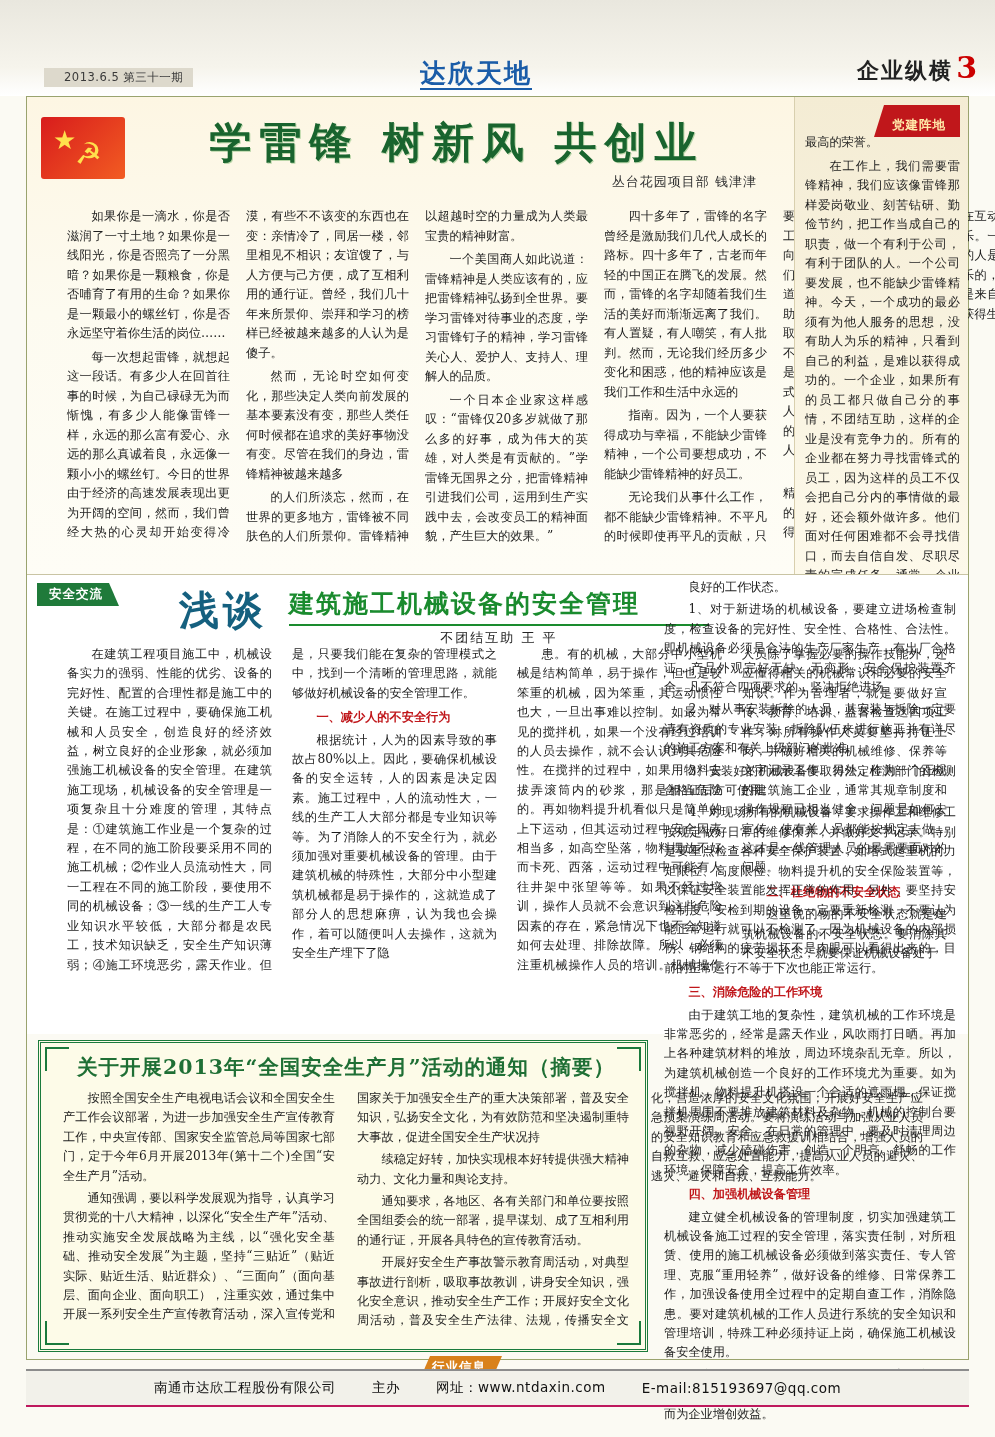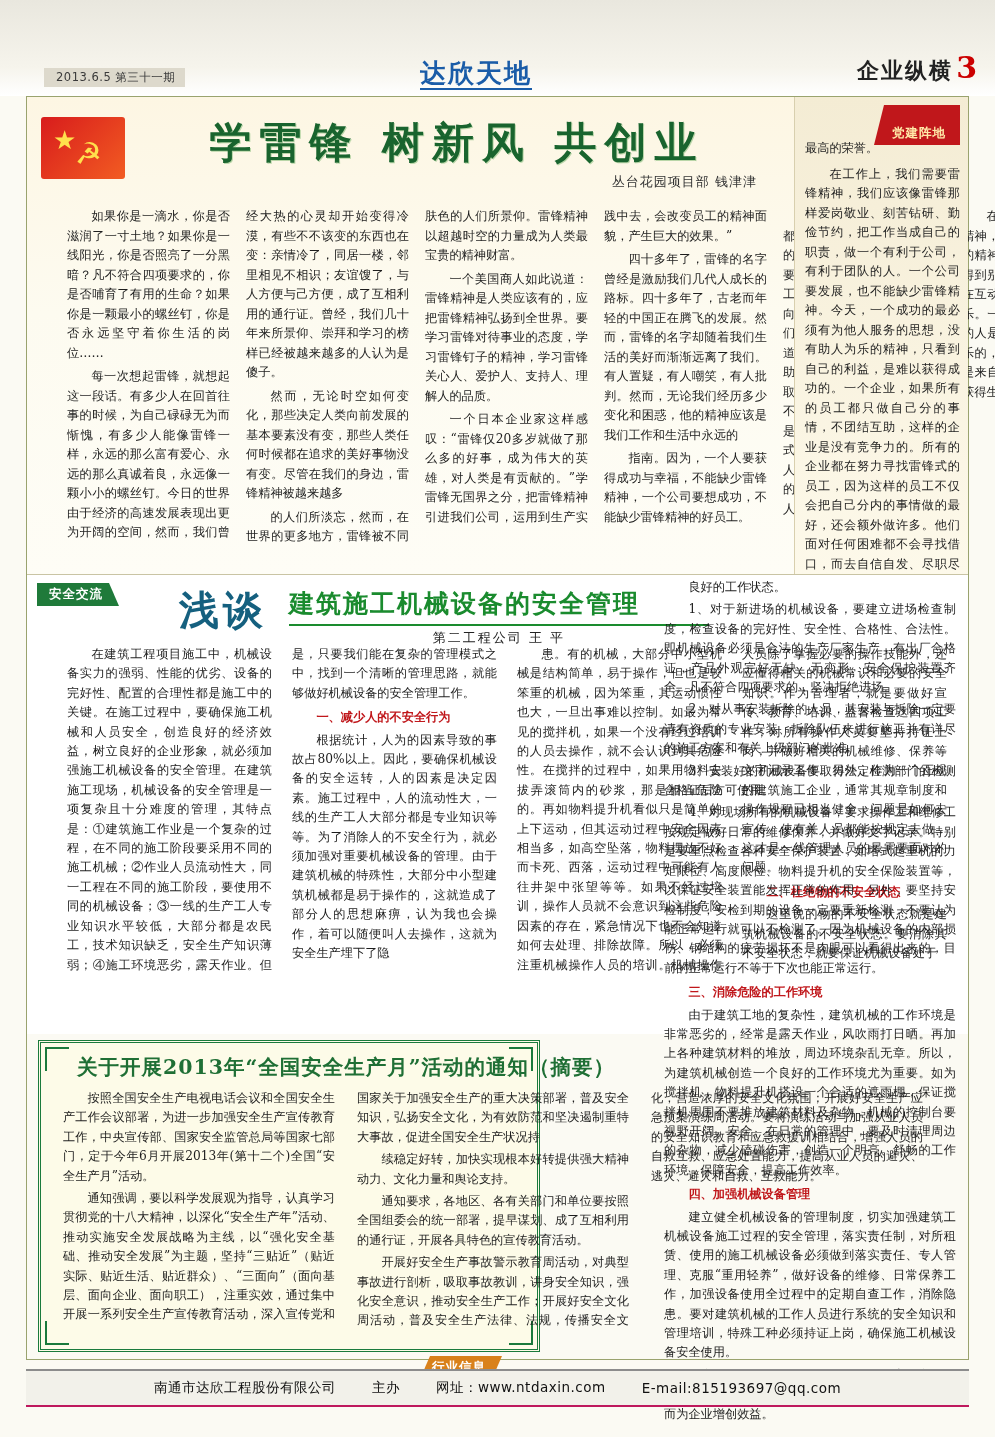--- a/index.html
+++ b/index.html
@@ -27,21 +27,21 @@
     width: 995px;
     height: 96px;
     background: linear-gradient(180deg,#e9e7de 0%, #f6f4ec 70%, #ffffff 100%);
   }
   .mast-date {
     position: absolute;
     left: 44px; top: 68px;
     font-size: 11.5px;
     color: #3a3a3a;
     background: #ddd9cc;
-    padding: 2px 10px 2px 12px;
+    padding: 2px 10px 2px 20px;
     letter-spacing: .5px;
   }
   .mast-logo {
     position: absolute;
     left: 420px; top: 56px;
     font-size: 26px;
     font-weight: bold;
     color: #1a5ca8;
     letter-spacing: 2px;
     font-family: "DejaVu Serif","Liberation Serif",serif;
@@ -106,21 +106,21 @@
     border-left: 1px solid #d8cfae;
     box-sizing: border-box;
   }
   .tag-red {
     position: absolute;
     right: 8px; top: 8px;
     background: #c0171b;
     color: #ffe9a8;
     font-size: 12.5px;
     font-weight: bold;
-    padding: 20px 14px 3px 18px;
+    padding: 12px 14px 3px 18px;
     letter-spacing: 1px;
     clip-path: polygon(10px 0, 100% 0, 100% 100%, 0 100%);
   }
   .emblem {
     position: absolute;
     left: 14px; top: 20px;
     width: 84px; height: 62px;
     background: linear-gradient(135deg,#d81c1c,#f25c22);
     border-radius: 3px;
     overflow: hidden;
@@ -178,21 +178,21 @@
     position: absolute;
     left: 10px; top: 36px;
     width: 155px;
     height: 430px;
     font-size: 12.2px;
     line-height: 19.5px;
     color: #1d1d1d;
     text-align: justify;
     font-family: "DejaVu Serif","Liberation Serif",serif;
   }
-  .sec1-rtext p { margin: 6px 0 4px 0; text-indent: 2em; }
+  .sec1-rtext p { margin: 0 0 4px 0; text-indent: 2em; }
   .sec1-rtext p.noind { text-indent: 0; }
 
   
   .sec2 {
     position: absolute;
     left: 27px; top: 574px;
     width: 941px;
     height: 460px;
     background: #ffffff;
     border-top: 1px solid #c9c4a4;
@@ -257,21 +257,21 @@
     color: #c0171b;
     font-weight: bold;
     text-indent: 2em;
     margin: 5px 0 3px 0;
   }
 
   
   .sec3 {
     position: absolute;
     left: 38px; top: 1040px;
-    width: 502px;
+    width: 610px;
     height: 312px;
     background: #fdfbe8;
     border: 3px double #1a7a3c;
     box-sizing: border-box;
   }
   .sec3 .corner {
     position: absolute;
     width: 22px; height: 22px;
     border: 2px solid #1a7a3c;
   }
@@ -368,21 +368,21 @@
 
   <div class="sec1">
     <div class="emblem">
       <span class="star">★</span>
       <span class="hs">☭</span>
     </div>
     <div class="sec1-title">学雷锋 树新风 共创业</div>
     <div class="sec1-byline">丛台花园项目部  钱津津</div>
 
     <div class="sec1-cols">
-      <p>如果你是一滴水，你是否滋润了一寸土地？如果你是一线阳光，你是否照亮了一分黑暗？凡不符合四项要求的，你是否哺育了有用的生命？如果你是一颗最小的螺丝钉，你是否永远坚守着你生活的岗位……</p>
+      <p>如果你是一滴水，你是否滋润了一寸土地？如果你是一线阳光，你是否照亮了一分黑暗？如果你是一颗粮食，你是否哺育了有用的生命？如果你是一颗最小的螺丝钉，你是否永远坚守着你生活的岗位……</p>
       <p>每一次想起雷锋，就想起这一段话。有多少人在回首往事的时候，为自己碌碌无为而惭愧，有多少人能像雷锋一样，永远的那么富有爱心、永远的那么真诚着良，永远像一颗小小的螺丝钉。今日的世界由于经济的高速发展表现出更为开阔的空间，然而，我们曾经大热的心灵却开始变得冷漠，有些不不该变的东西也在变：亲情冷了，同居一楼，邻里相见不相识；友谊馊了，与人方便与己方便，成了互相利用的通行证。曾经，我们几十年来所景仰、崇拜和学习的榜样已经被越来越多的人认为是傻子。</p>
       <p>然而，无论时空如何变化，那些决定人类向前发展的基本要素没有变，那些人类任何时候都在追求的美好事物没有变。尽管在我们的身边，雷锋精神被越来越多</p>
       <p>的人们所淡忘，然而，在世界的更多地方，雷锋被不同肤色的人们所景仰。雷锋精神以超越时空的力量成为人类最宝贵的精神财富。</p>
       <p>一个美国商人如此说道：雷锋精神是人类应该有的，应把雷锋精神弘扬到全世界。要学习雷锋对待事业的态度，学习雷锋钉子的精神，学习雷锋关心人、爱护人、支持人、理解人的品质。</p>
       <p>一个日本企业家这样感叹：“雷锋仅20多岁就做了那么多的好事，成为伟大的英雄，对人类是有贡献的。”学雷锋无国界之分，把雷锋精神引进我们公司，运用到生产实践中去，会改变员工的精神面貌，产生巨大的效果。”</p>
       <p>四十多年了，雷锋的名字曾经是激励我们几代人成长的路标。四十多年了，古老而年轻的中国正在腾飞的发展。然而，雷锋的名字却随着我们生活的美好而渐渐远离了我们。有人置疑，有人嘲笑，有人批判。然而，无论我们经历多少变化和困惑，他的精神应该是我们工作和生活中永远的</p>
       <p>指南。因为，一个人要获得成功与幸福，不能缺少雷锋精神，一个公司要想成功，不能缺少雷锋精神的好员工。</p>
       <p>无论我们从事什么工作，都不能缺少雷锋精神。不平凡的时候即使再平凡的贡献，只要你的人生观是正确的，你的工作就会有不同的价值与取向。取得成功最重要的不是我们的能力大小，而是一个人的道德品质。任何时候，雷锋是助人为乐、爱岗敬业、积极进取、勤俭节约的品质都是我们不断学习的要素。雷锋精神不是对立的，无论人们的生存方式怎样改变，雷锋对世界和他人真诚的爱必须心灵人间渴求的和煦温暖，像阳光一样成为人类永恒的需要。</p>
       <p>在生活中，我们需要雷锋精神，我们自己变扬助人为乐的精神，与人为善，我们才能得到别人的帮助和帮救，才能在互动的真诚中感到真正的快乐。一个时刻只看到自己利益的人是很难体会到生活中的快乐的，真正的快乐只有一种，是来自他人付出，这样做你将获得生命</p>
     </div>
@@ -393,21 +393,21 @@
         <p class="noind">最高的荣誉。</p>
         <p>在工作上，我们需要雷锋精神，我们应该像雷锋那样爱岗敬业、刻苦钻研、勤俭节约，把工作当成自己的职责，做一个有利于公司，有利于团队的人。一个公司要发展，也不能缺少雷锋精神。今天，一个成功的最必须有为他人服务的思想，没有助人为乐的精神，只看到自己的利益，是难以获得成功的。一个企业，如果所有的员工都只做自己分的事情，不团结互助，这样的企业是没有竞争力的。所有的企业都在努力寻找雷锋式的员工，因为这样的员工不仅会把自己分内的事情做的最好，还会额外做许多。他们面对任何困难都不会寻找借口，而去自信自发、尽职尽责的完成任务。通常，企业的领导会给这样的人委以重任。如果您想在公司里获得成功，您必须成为这样的人。作为全国知名的“南通铁军”主力之一的达欣股份有限公司，我们必须守护雷锋精神，这样才能在不断发展的建筑潮流中立足，不断充实自己，不断发展自己。作为公司的员工我们应该有以德学习雷锋精神，这样才能推展精神，公司才能得到更好的发展。</p>
       </div>
     </div>
   </div>
 
   <div class="sec2">
     <div class="tag-green">安全交流</div>
     <div class="sec2-qian">浅谈</div>
     <div class="sec2-title">建筑施工机械设备的安全管理</div>
-    <div class="sec2-byline">第二工程公司  王  平</div>
+    <div class="sec2-byline">不团结互助  王  平</div>
     <div class="sec2-cols">
       <p>在建筑工程项目施工中，机械设备实力的强弱、性能的优劣、设备的完好性、配置的合理性都是施工中的关键。在施工过程中，要确保施工机械和人员安全，创造良好的经济效益，树立良好的企业形象，就必须加强施工机械设备的安全管理。在建筑施工现场，机械设备的安全管理是一项复杂且十分难度的管理，其特点是：①建筑施工作业是一个复杂的过程，在不同的施工阶段要采用不同的施工机械；②作业人员流动性大，同一工程在不同的施工阶段，要使用不同的机械设备；③一线的生产工人专业知识水平较低，大部分都是农民工，技术知识缺乏，安全生产知识薄弱；④施工环境恶劣，露天作业。但是，只要我们能在复杂的管理模式之中，找到一个清晰的管理思路，就能够做好机械设备的安全管理工作。</p>
       <p class="sub">一、减少人的不安全行为</p>
       <p>根据统计，人为的因素导致的事故占80%以上。因此，要确保机械设备的安全运转，人的因素是决定因素。施工过程中，人的流动性大，一线的生产工人大部分都是专业知识等等。为了消除人的不安全行为，就必须加强对重要机械设备的管理。由于建筑机械的特殊性，大部分中小型建筑机械都是易于操作的，这就造成了部分人的思想麻痹，认为我也会操作，着可以随便叫人去操作，这就为安全生产埋下了隐</p>
       <p>患。有的机械，大部分中小型机械是结构简单，易于操作，但也是较笨重的机械，因为笨重，其运动惯性也大，一旦出事难以控制。如最为常见的搅拌机，如果一个没有经过培训的人员去操作，就不会认识到其危险性。在搅拌的过程中，如果用物料去拔弄滚筒内的砂浆，那是相当危险的。再如物料提升机看似只是简单的上下运动，但其运动过程中安全因素相当多，如高空坠落，物料摆放不好而卡死、西落，运动过程中可能有人往井架中张望等等。如果不经过培训，操作人员就不会意识到这些危险因素的存在，紧急情况下也不会知道如何去处理、排除故障。所以，必须注重机械操作人员的培训。机械操作人员除了掌握必要的操作技能外，还应懂得相关的机械常识和必要的安全知识。作为管理者，就是要做好宣传、教育、培训、监督检查这四项工作；对所有操作人员要坚持持证上岗，并做好相关的机械维修、保养等文字记录工作。另外，作为一个正规的建筑施工企业，通常其规章制度和操作规程已相当健全，问题是如何去宣传、使有关人员都能按规定去做，这才是一线管理人员的最需要面对的问题。</p>
       <p class="sub">二、杜绝物的不安全状态</p>
       <p>这里说的物的不安全状态就是建筑机械设备的不安全状态。要消除其不安全状态，就要保证机械设备处于</p>
     </div>
   </div>
 

